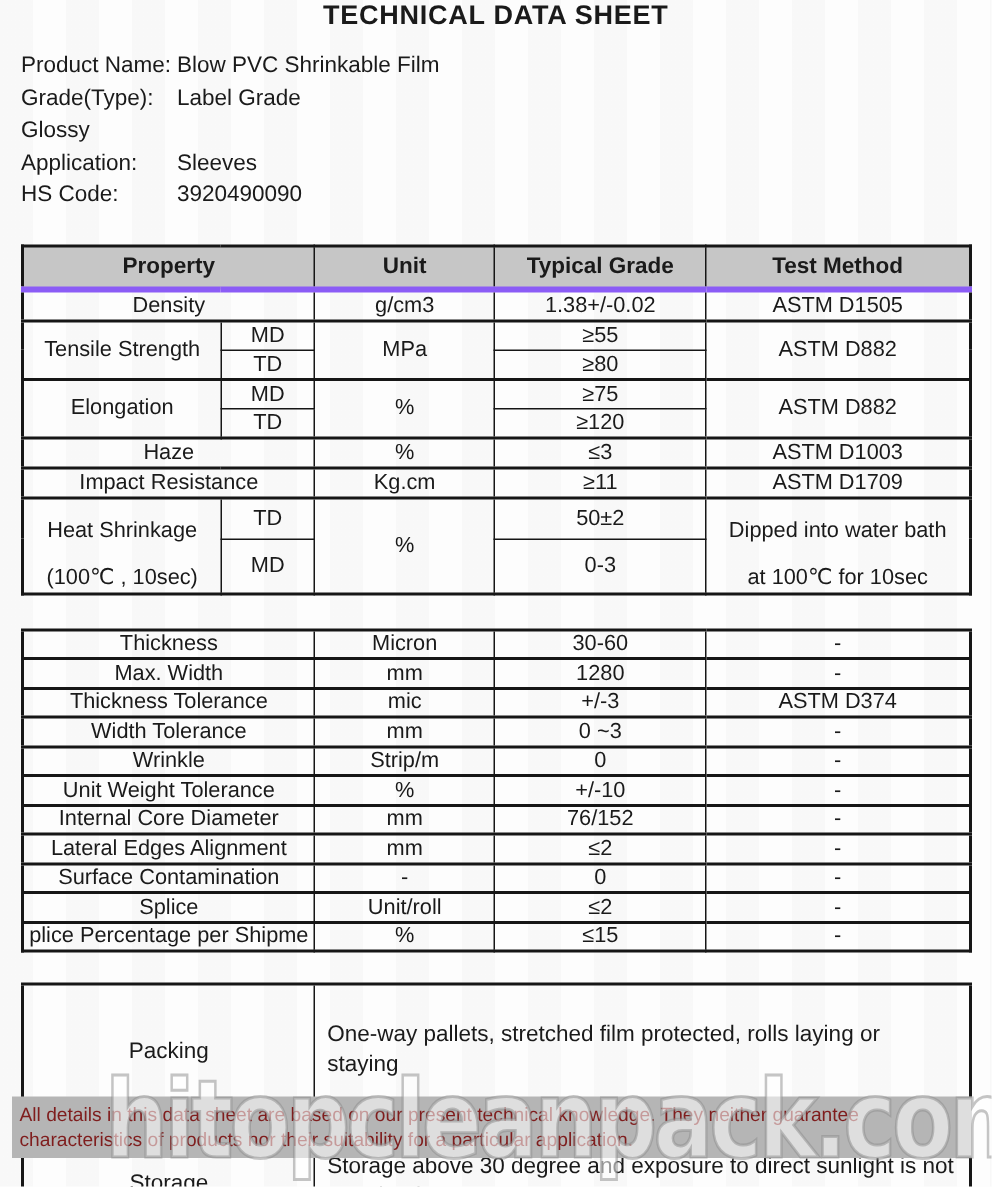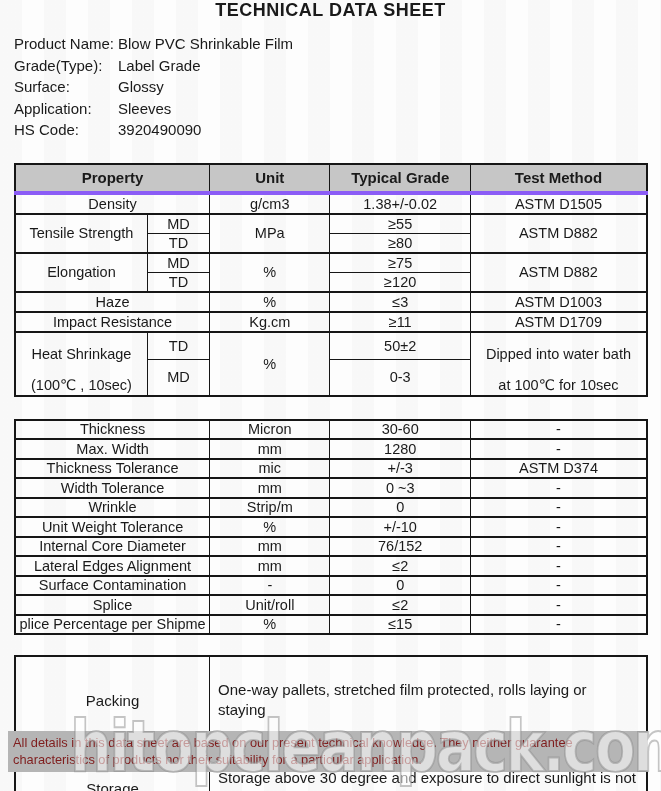--- a/index.html
+++ b/index.html
@@ -111,21 +111,20 @@
   <div class="product-info">
     <div class="pi-row">
       <span class="pi-label">Product Name:</span>
       <span class="pi-value">Blow PVC Shrinkable Film</span>
     </div>
     <div class="pi-row">
       <span class="pi-label">Grade(Type):</span>
       <span class="pi-value">Label Grade</span>
     </div>
     <div class="pi-row">
-      <span class="pi-label">Surface:</span>
       <span class="pi-value">Glossy</span>
     </div>
     <div class="pi-row">
       <span class="pi-label">Application:</span>
       <span class="pi-value">Sleeves</span>
     </div>
     <div class="pi-row">
       <span class="pi-label">HS Code:</span>
       <span class="pi-value">3920490090</span>
     </div>

